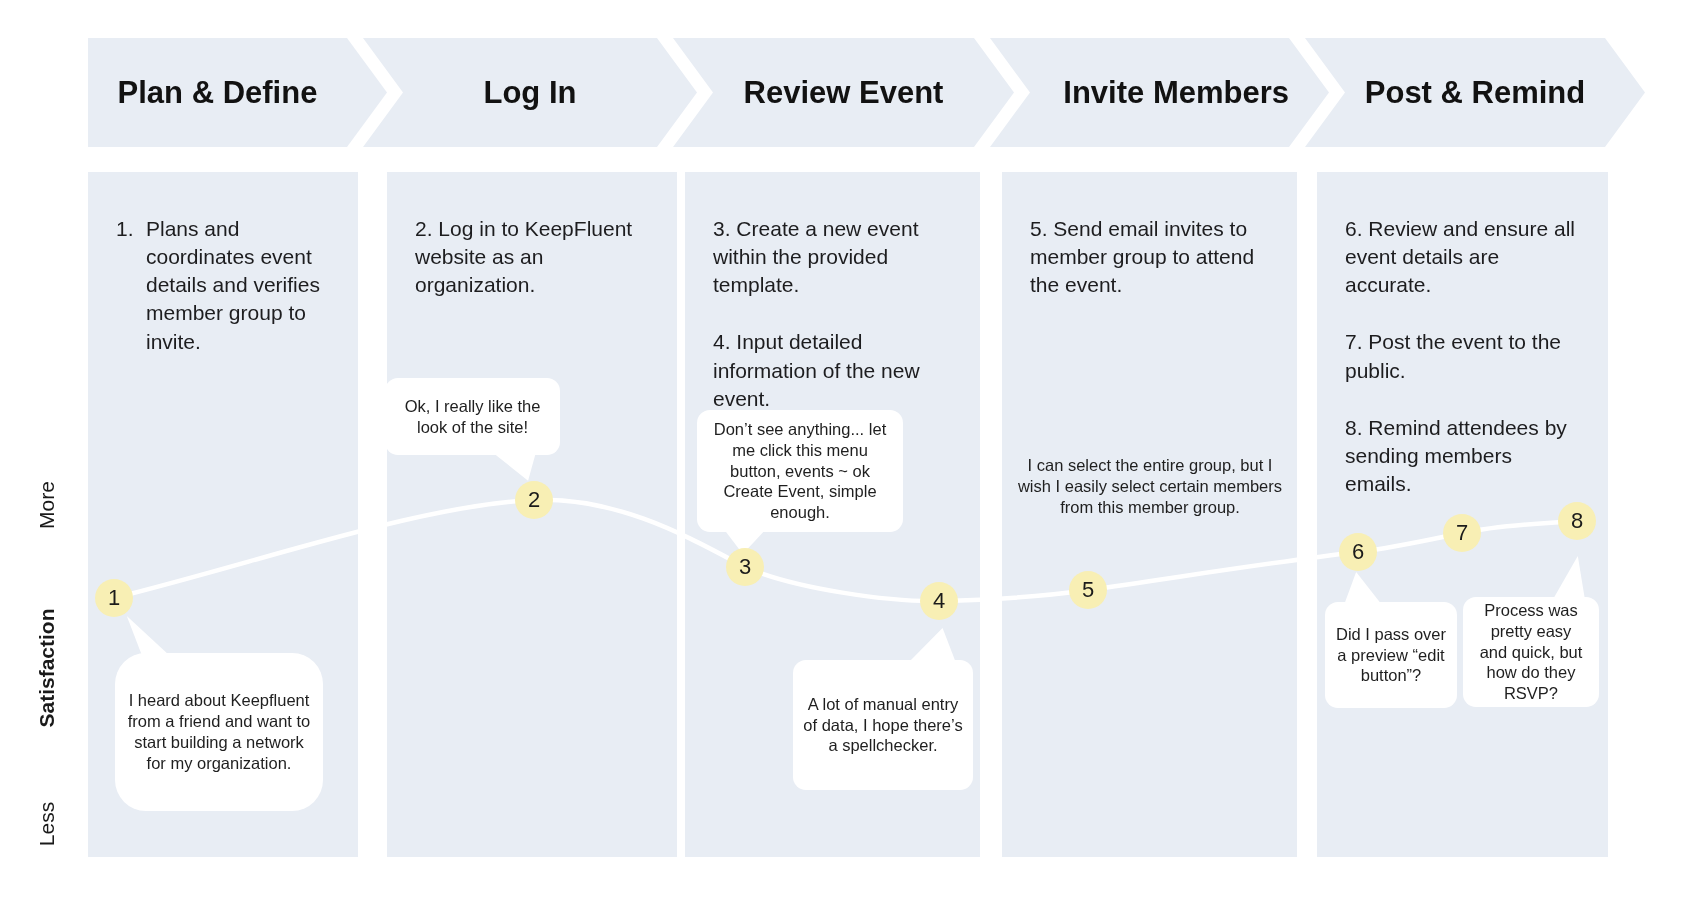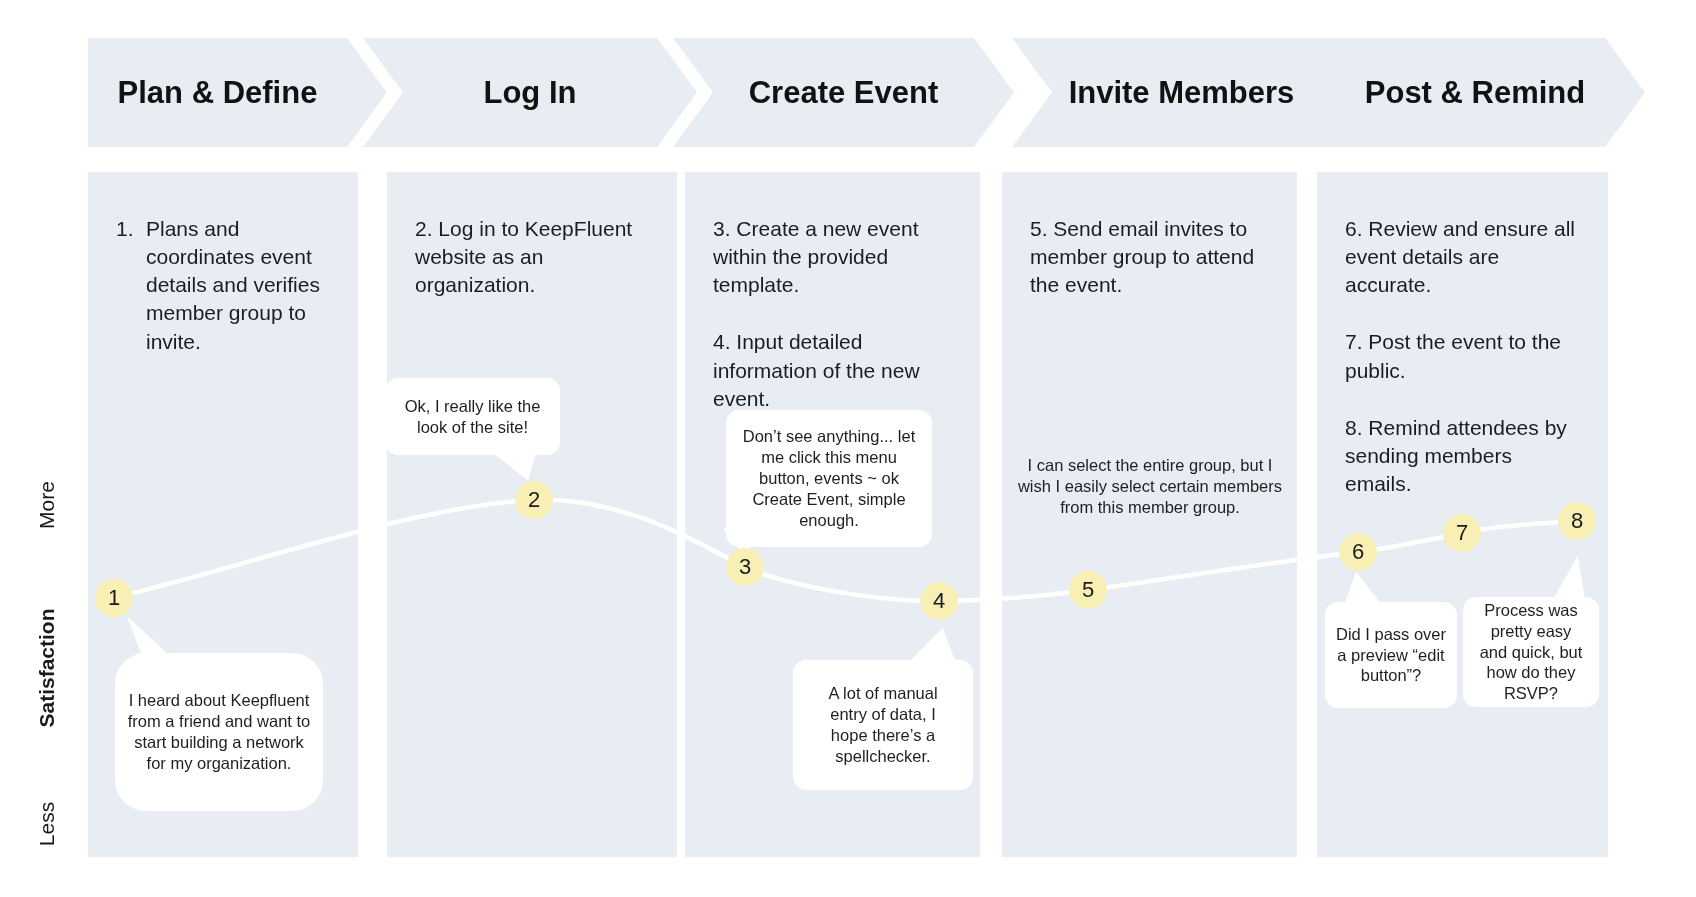--- a/index.html
+++ b/index.html
@@ -19,21 +19,21 @@
           display:flex; align-items:center; justify-content:center;
           font-size:31px; font-weight:700; color:#121212; }
   .chev .lbl { position:relative; }
   .chev.notch { clip-path:polygon(0 0, calc(100% - 40px) 0, 100% 50%, calc(100% - 40px) 100%, 0 100%, 40px 50%);
                 padding-left:40px; padding-right:40px; }
   .chev.flat  { clip-path:polygon(0 0, calc(100% - 40px) 0, 100% 50%, calc(100% - 40px) 100%, 0 100%);
                 padding-right:40px; }
   .chev.h1 { left:88px;   width:299px; }
   .chev.h2 { left:363px;  width:334px; }
   .chev.h3 { left:673px;  width:341px; }
-  .chev.h4 { left:1012px;  width:339px; }
+  .chev.h4 { left:990px;  width:339px;justify-content:flex-end; }
   .chev.h5 { left:1305px; width:340px; }
 
   
   .col { position:absolute; top:172px; height:685px; background:#e8edf4; padding:43px 26px 0 28px;
          font-size:21px; line-height:1.34; color:#1d1d1f; }
   .col.c1 { left:88px;   width:270px; }
   .col.c2 { left:387px;  width:290px; }
   .col.c3 { left:685px;  width:295px; }
   .col.c4 { left:1002px; width:295px; }
   .col.c5 { left:1317px; width:291px; }
@@ -43,22 +43,22 @@
 
   
   svg.curve { position:absolute; left:0; top:0; z-index:2; pointer-events:none; }
 
   
   .bubble { position:absolute; z-index:3; background:#ffffff; border-radius:13px;
             font-size:16.5px; line-height:1.27; text-align:center; color:#1f1f1f;
             display:flex; align-items:center; justify-content:center; }
   .bubble.b1 { left:115px;  top:653px; width:208px; height:158px; padding:10px 12px;border-radius:31px; }
   .bubble.b2 { left:385px;  top:378px; width:175px; height:77px;  padding:8px 10px; }
-  .bubble.b3 { left:697px;  top:410px; width:206px; height:137px; padding:12px 10px;margin-left:29px; }
-  .bubble.b4 { left:793px;  top:660px; width:180px; height:130px; padding:10px 20px; }
+  .bubble.b3 { left:697px;  top:410px; width:206px; height:122px; padding:12px 10px; }
+  .bubble.b4 { left:793px;  top:660px; width:180px; height:130px; padding:10px 10px; }
   .bubble.b6 { left:1325px; top:602px; width:132px; height:106px; padding:8px 8px; }
   .bubble.b8 { left:1463px; top:597px; width:136px; height:110px; padding:8px 12px; }
   .tail { position:absolute; z-index:3; background:#ffffff; }
   .tail.t1 { left:122px;  top:616px; width:48px; height:40px; clip-path:polygon(10% 0, 100% 100%, 42% 100%); }
   .tail.t2 { left:492px;  top:452px; width:44px; height:30px; clip-path:polygon(0 0, 100% 0, 82% 96%); }
   .tail.t3 { left:723px;  top:528px; width:44px; height:26px; clip-path:polygon(0 0, 100% 0, 45% 100%); }
   .tail.t4 { left:908px;  top:628px; width:48px; height:35px; clip-path:polygon(72% 0, 100% 100%, 0 100%); }
   .tail.t6 { left:1344px; top:572px; width:38px; height:33px; clip-path:polygon(32% 0, 100% 100%, 0 100%); }
   .tail.t8 { left:1540px; top:556px; width:45px; height:44px; clip-path:polygon(84% 0, 100% 100%, 28% 100%); }
 
@@ -88,21 +88,21 @@
   <div class="vlabel sat">Satisfaction</div>
   <div class="vlabel less">Less</div>
 
   <div class="chev flat h1">
       <span class="lbl">Plan &amp; Define</span>
     </div>
   <div class="chev notch h2">
       <span class="lbl">Log In</span>
     </div>
   <div class="chev notch h3">
-      <span class="lbl">Create Event</span>
+      <span class="lbl">Review Event</span>
     </div>
   <div class="chev notch h4">
       <span class="lbl">Invite Members</span>
     </div>
   <div class="chev notch h5">
       <span class="lbl">Post &amp; Remind</span>
     </div>
 
   <div class="col c1">
     <div class="step step-hang">

